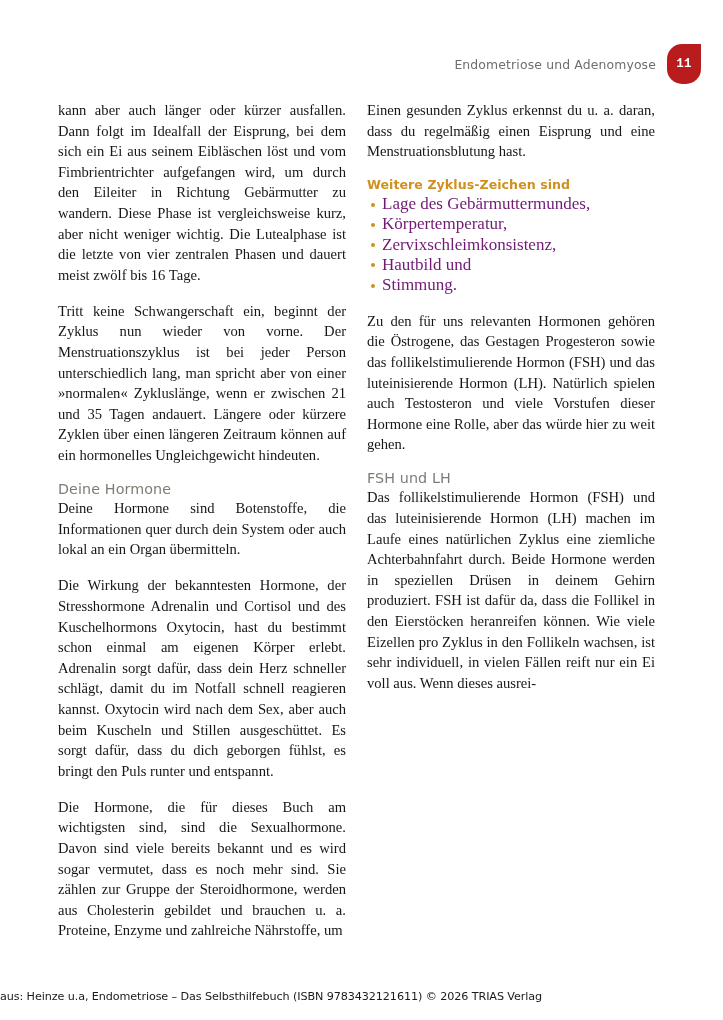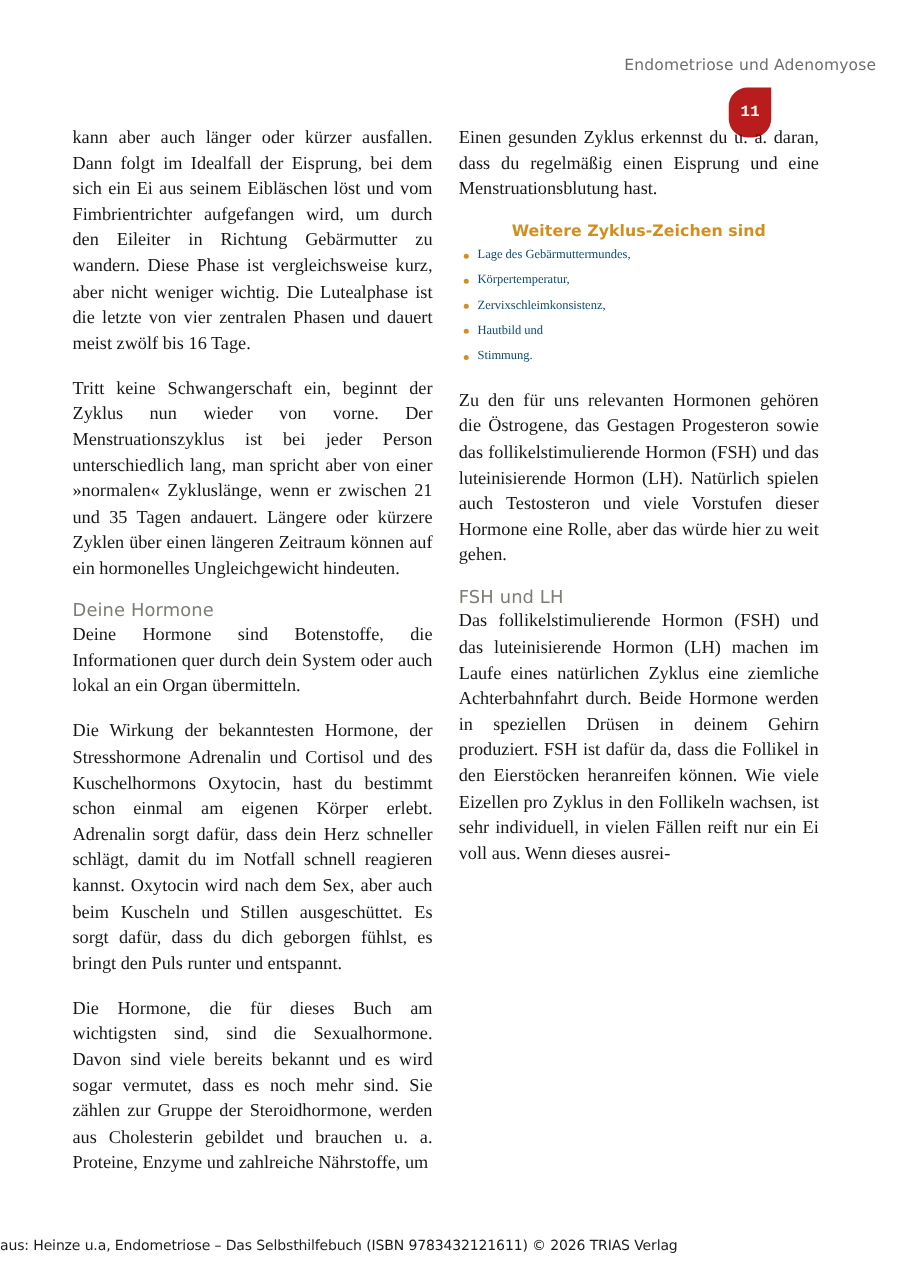--- a/index.html
+++ b/index.html
@@ -17,21 +17,20 @@
   }
 
   
   .runhead {
     position: absolute;
     top: 44px;
     right: 22px;
     display: flex;
     align-items: center;
     gap: 11px;
-    flex-direction: column;
   }
   .runhead-title {
     font-family: "DejaVu Sans", "Liberation Sans", sans-serif;
     font-size: 12.4px;
     letter-spacing: 0.15px;
     color: #6e6e6e;
     white-space: nowrap;
   }
   .page-tab {
     width: 34px;
@@ -81,34 +80,33 @@
     color: #7d7d74;
   }
 
   h3.list-head {
     margin: 0 0 2px 0;
     font-family: "DejaVu Sans", "Liberation Sans", sans-serif;
     font-size: 12.6px;
     font-weight: 700;
     letter-spacing: 0.05px;
     color: #d0901f;
-    text-align: center;
   }
 
   ul.zeichen {
     margin: 0 0 15.5px 0;
     padding: 0;
     list-style: none;
   }
   ul.zeichen li {
     position: relative;
     padding-left: 15px;
-    font-size: 10px;
+    font-size: 17px;
     line-height: 20.2px;
-    color: #0c4a6e;
+    color: #701a75;
   }
   ul.zeichen li::before {
     content: "";
     position: absolute;
     left: 4px;
     top: 8.5px;
     width: 4px;
     height: 4px;
     border-radius: 50%;
     background: #d0901f;

